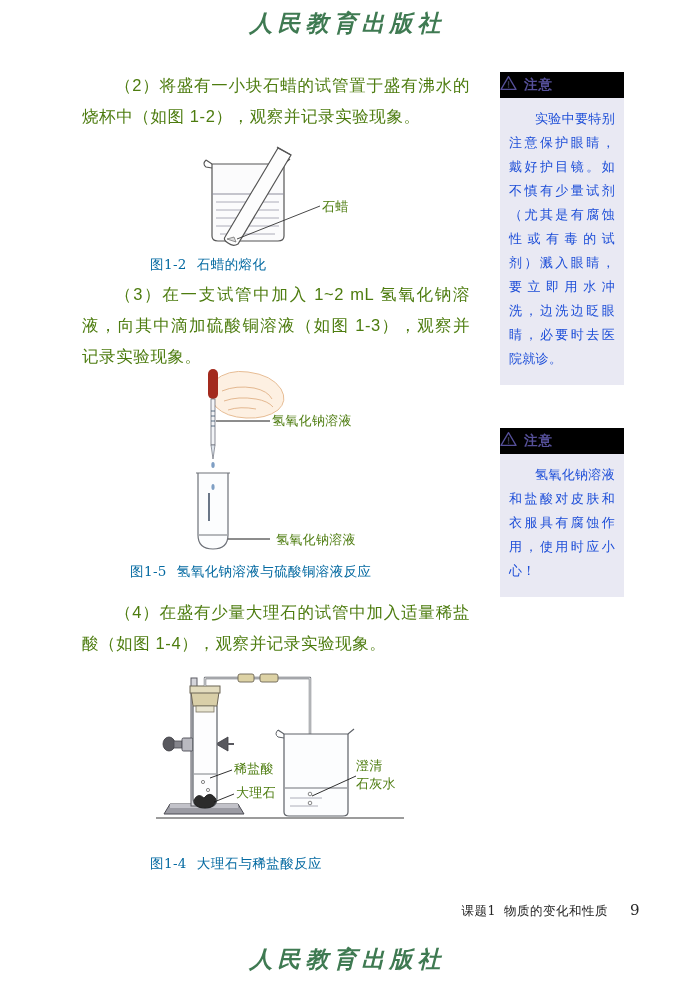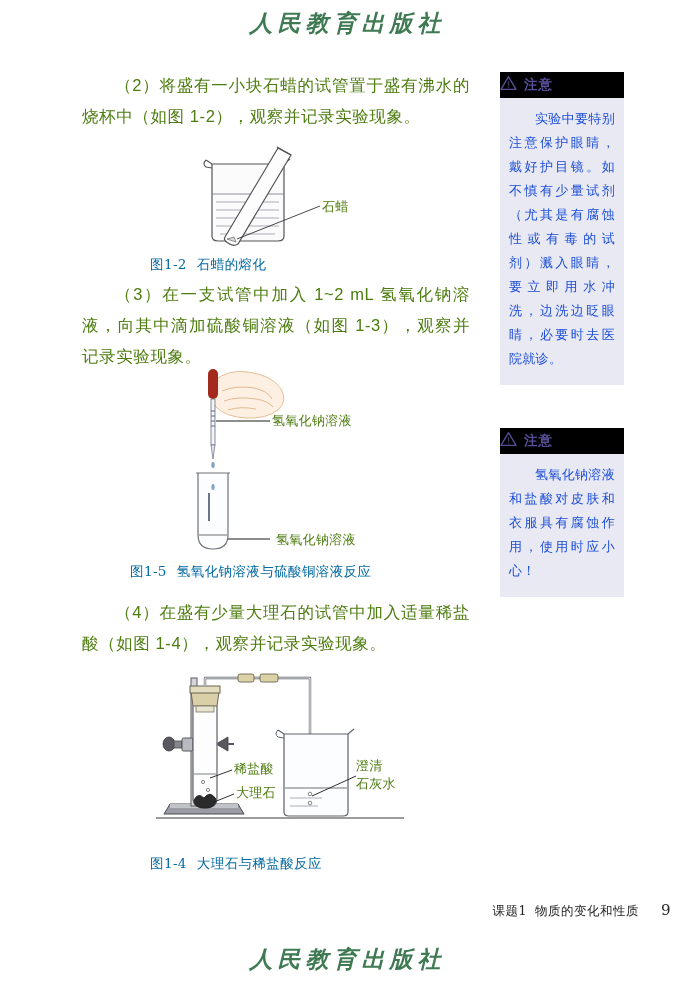--- a/index.html
+++ b/index.html
@@ -103,21 +103,21 @@
     letter-spacing: 0.3px;
   }
 
   
   .footer {
     position: absolute;
     left: 0;
     top: 901px;
     width: 695px;
     text-align: right;
-    padding-right: 24px;
+    padding-right: 55px;
     box-sizing: border-box;
     font-family: "DejaVu Serif", "Liberation Serif", serif;
     font-size: 12.5px;
     color: #262626;
     letter-spacing: 0.5px;
   }
   .footer .f-topic { margin-right: 8px; }
   .footer .f-title { margin-right: 22px; }
   .footer .f-page { font-size: 15px; }
 </style>

